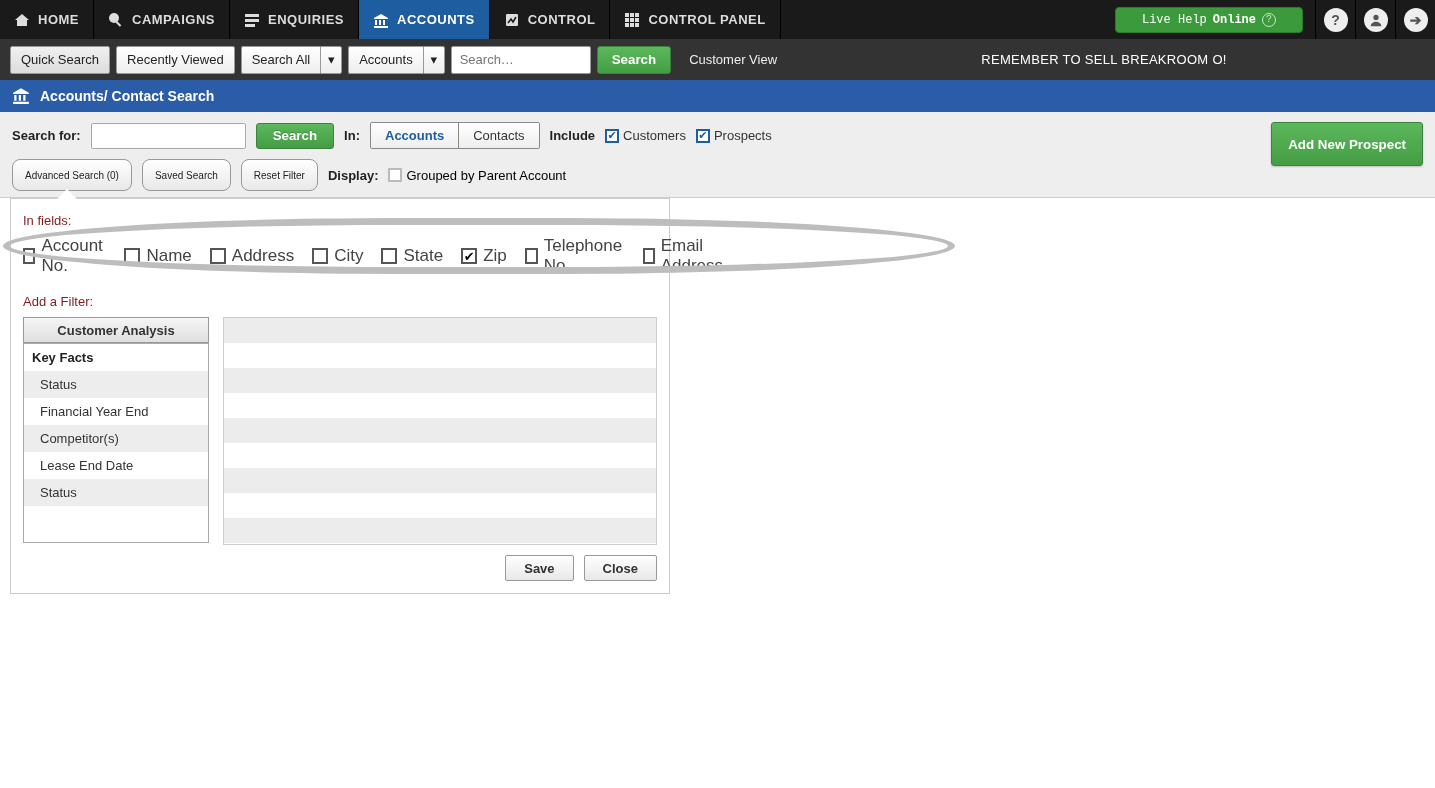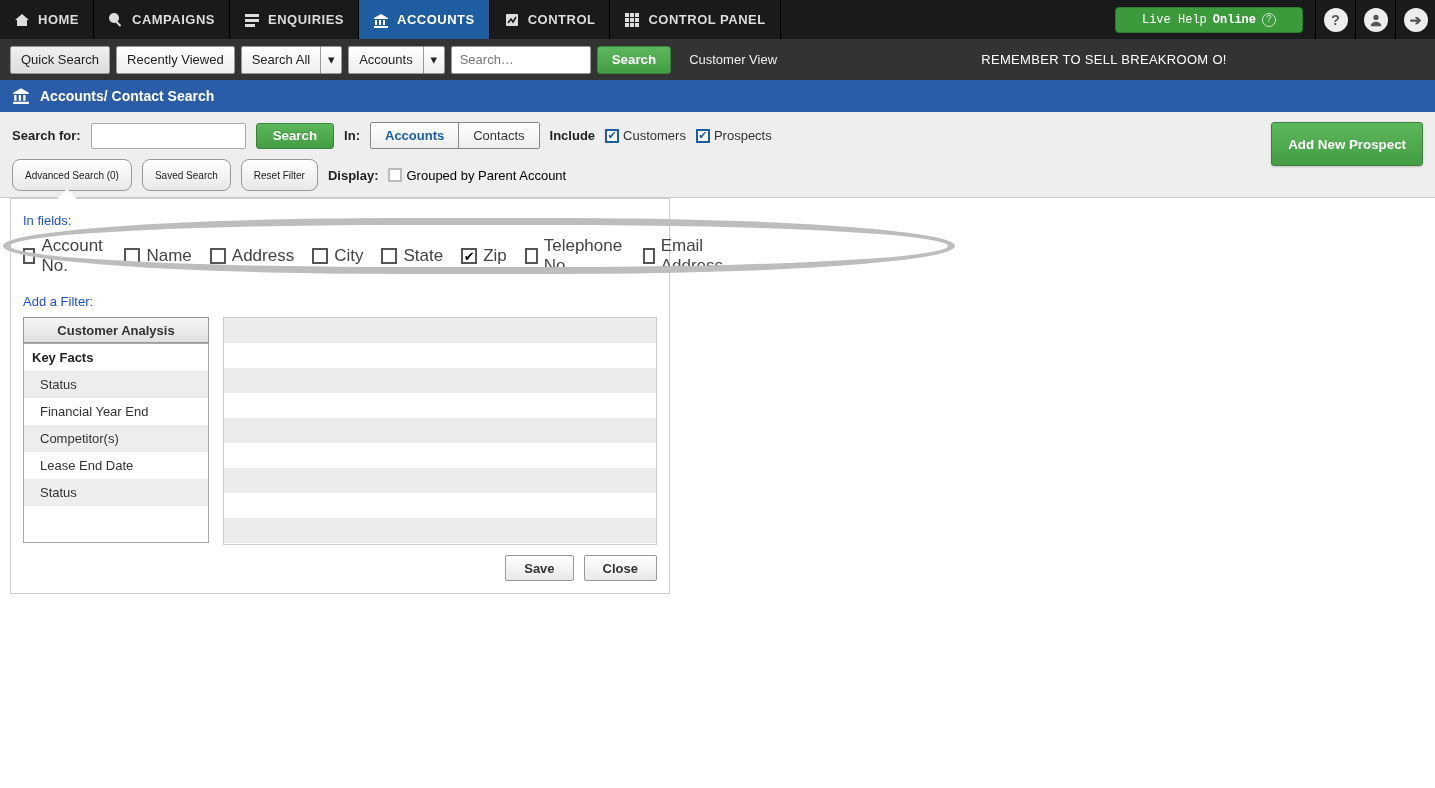--- a/index.html
+++ b/index.html
@@ -52,21 +52,21 @@
   .chkbox { width:14px; height:14px; border:2px solid #1e5ea0; display:flex; align-items:center; justify-content:center; background:#fff;}
   .chkbox.checked::after { content:"✔"; font-size:11px; color:#1e5ea0; line-height:1;}
   .gray-btn { height:32px; padding:0 12px; background:linear-gradient(#fff,#e8e8e8); border:1px solid #999; border-radius:8px; cursor:pointer; font-size:10px; color:#222;}
   .disabled-text { color:#000000; }
   .addprospect { position:absolute; right:12px; top:10px; height:44px; padding:0 16px; background:linear-gradient(#5cb85c,#449d44); border:1px solid #398439; border-radius:3px; color:#fff; font-weight:600; cursor:pointer; box-shadow:0 1px 2px rgba(0,0,0,.2);}
   
   .adv-wrapper { padding:0 10px 20px; }
   .adv { margin-top:0; border:1px solid #ccc; width:660px; background:#fff; padding:14px 12px 12px; position:relative;}
   .adv-pointer { position:absolute; top:-10px; left:46px; width:0;height:0;border-left:10px solid transparent;border-right:10px solid transparent;border-bottom:10px solid #fff;}
   .adv-pointer::before{content:"";position:absolute;top:-1px;left:-11px;width:0;height:0;border-left:11px solid transparent;border-right:11px solid transparent;border-bottom:11px solid #ccc;z-index:-1;}
-  .adv .section-label { font-size:13px; color:#1d4ed8; margin-bottom:8px; }
+  .adv .section-label { font-size:13px; color:#7f1d1d; margin-bottom:8px; }
   .fields-row { display:flex; gap:18px; flex-wrap:nowrap; align-items:center; margin-bottom:18px; position:relative; z-index:2;}
   .fchk { display:flex; align-items:center; gap:6px; cursor:pointer; }
   .fbox { width:16px;height:16px;border:2px solid #555; background:#fff; display:flex;align-items:center;justify-content:center;}
   .fbox.checked::after{content:"✔"; font-size:13px; color:#000; line-height:1;}
   .ftxt { font-size:17px; color:#444; font-family:"Segoe UI Light","Segoe UI",sans-serif;}
   .ellipse-highlight { position:absolute; top:218px; left:3px; width:952px; height:56px; border:7px solid #bdbdbd; border-radius:50%/60%; pointer-events:none; z-index:50;}
   .filter-columns { display:flex; gap:14px; }
   .filter-left { width:186px; }
   .filter-tab { height:26px; border:1px solid #999; background:linear-gradient(#f5f5f5,#e0e0e0); display:flex;align-items:center;justify-content:center; font-weight:600; font-size:13px; cursor:pointer;}
   .kf-list { border:1px solid #aaa; height:200px; overflow-y:auto; background:#fff; position:relative;}

